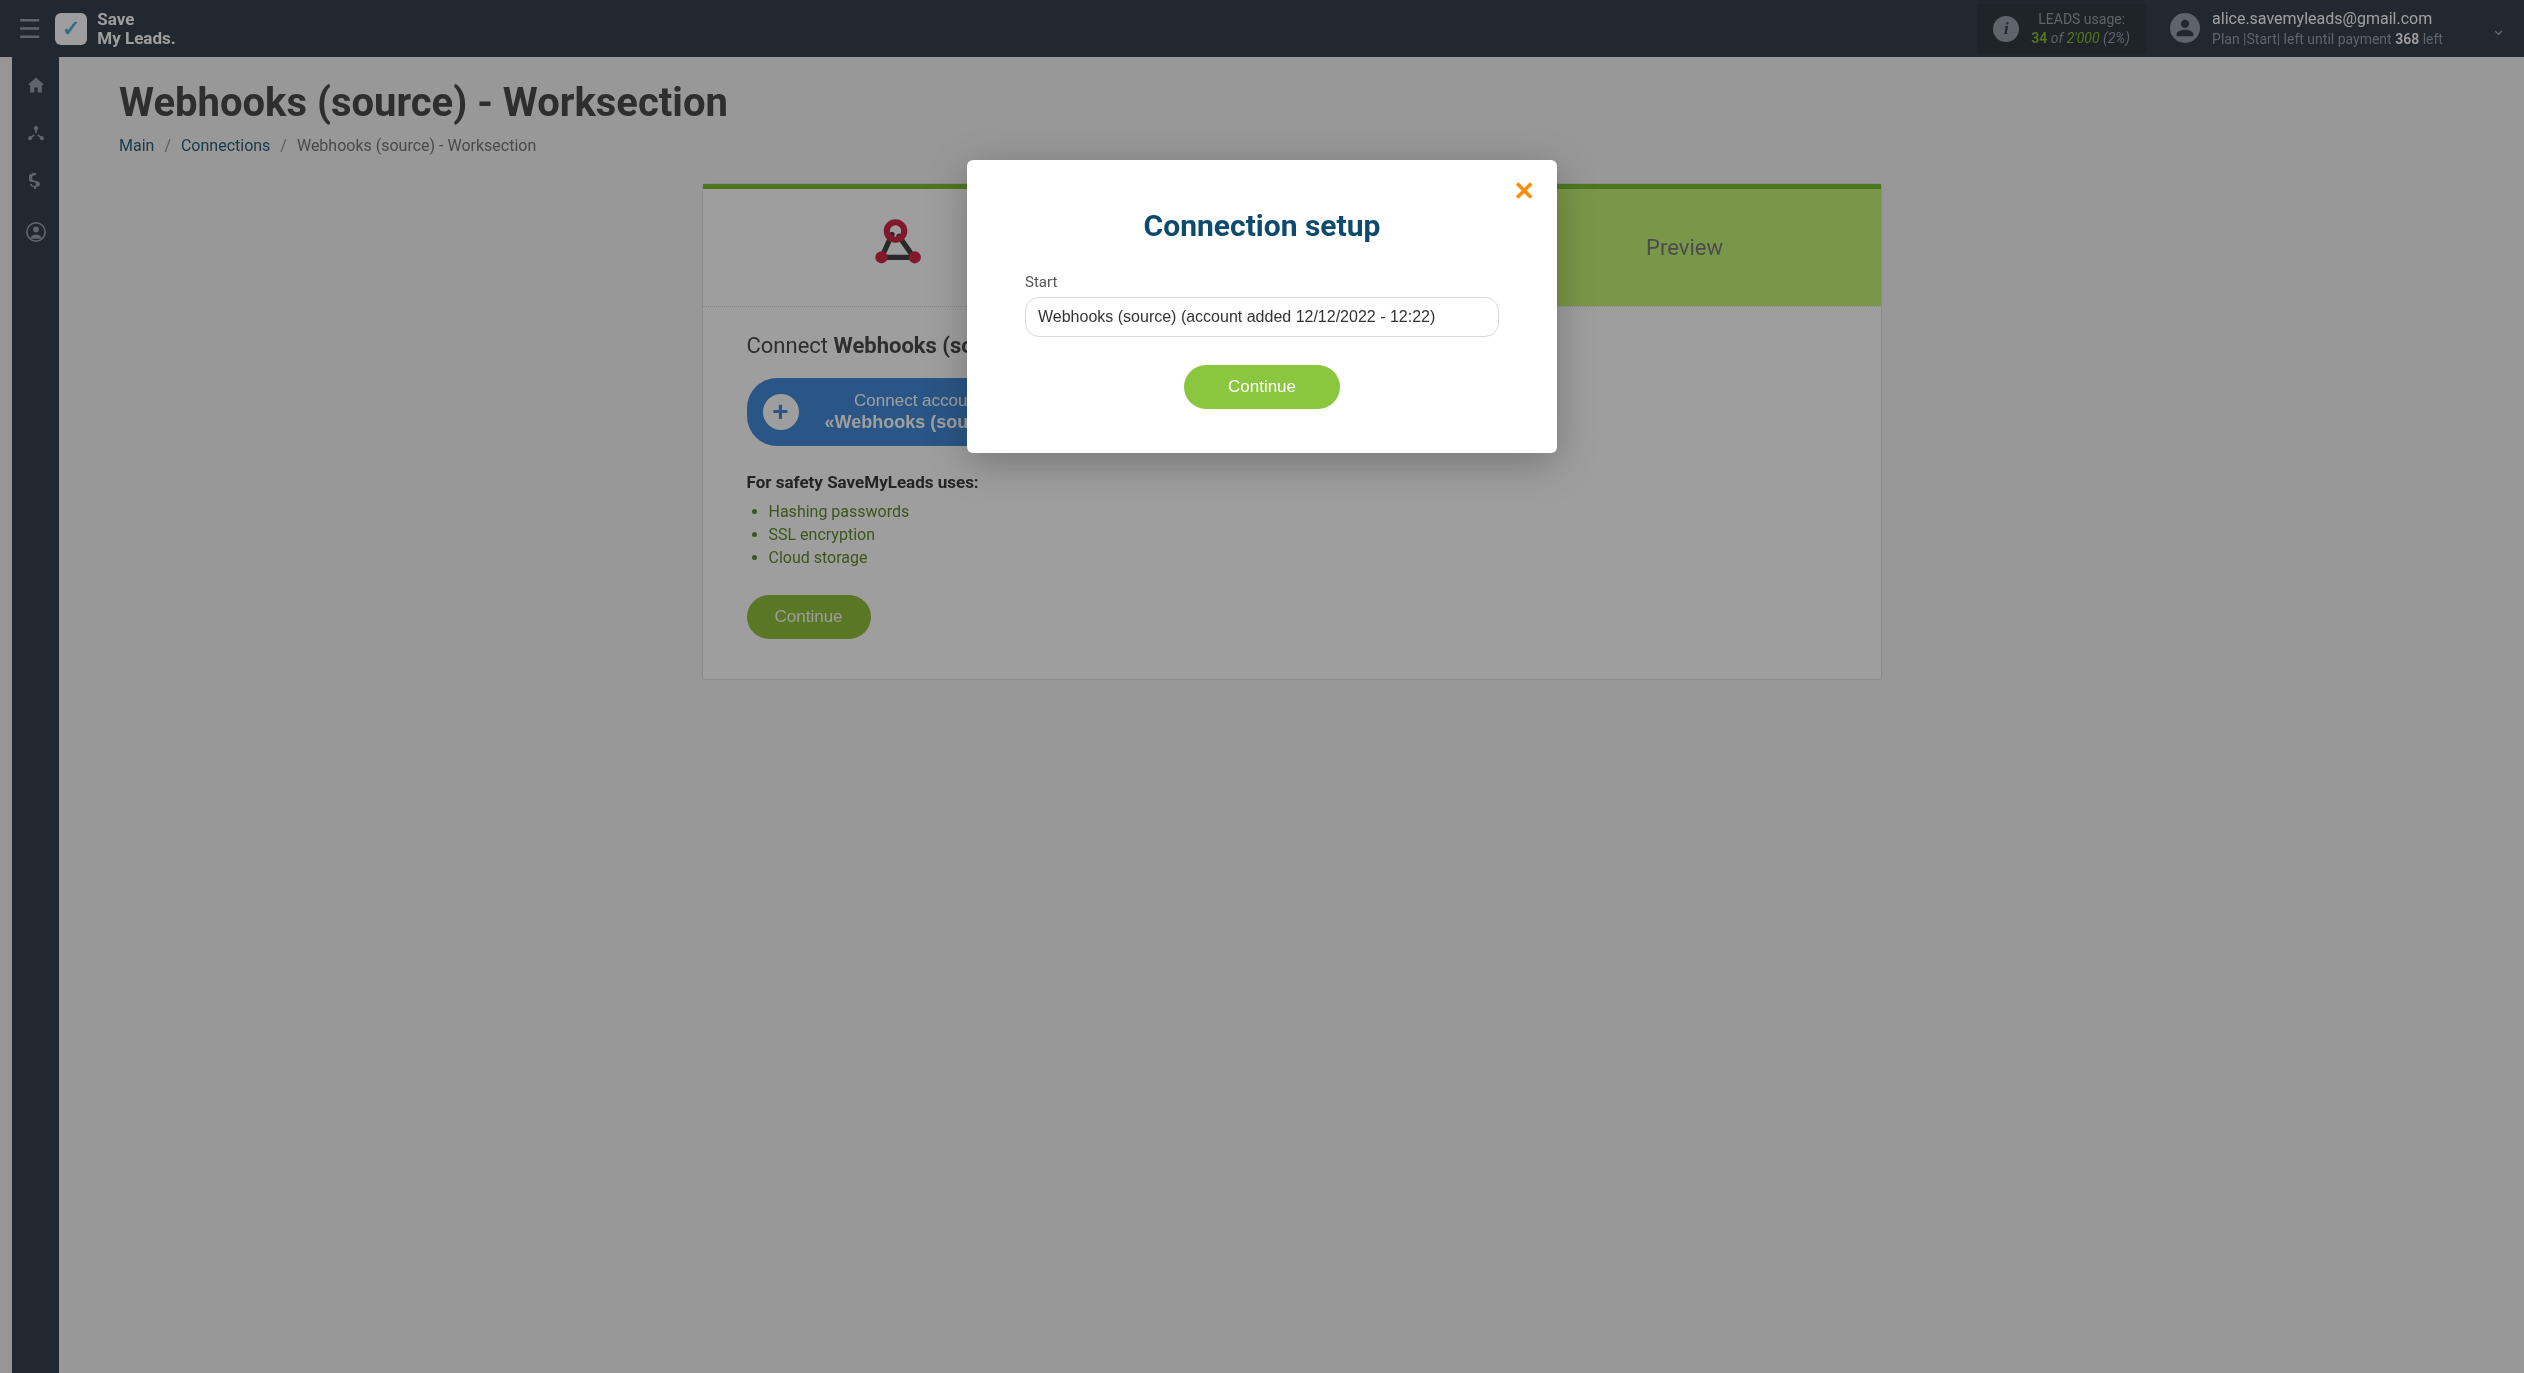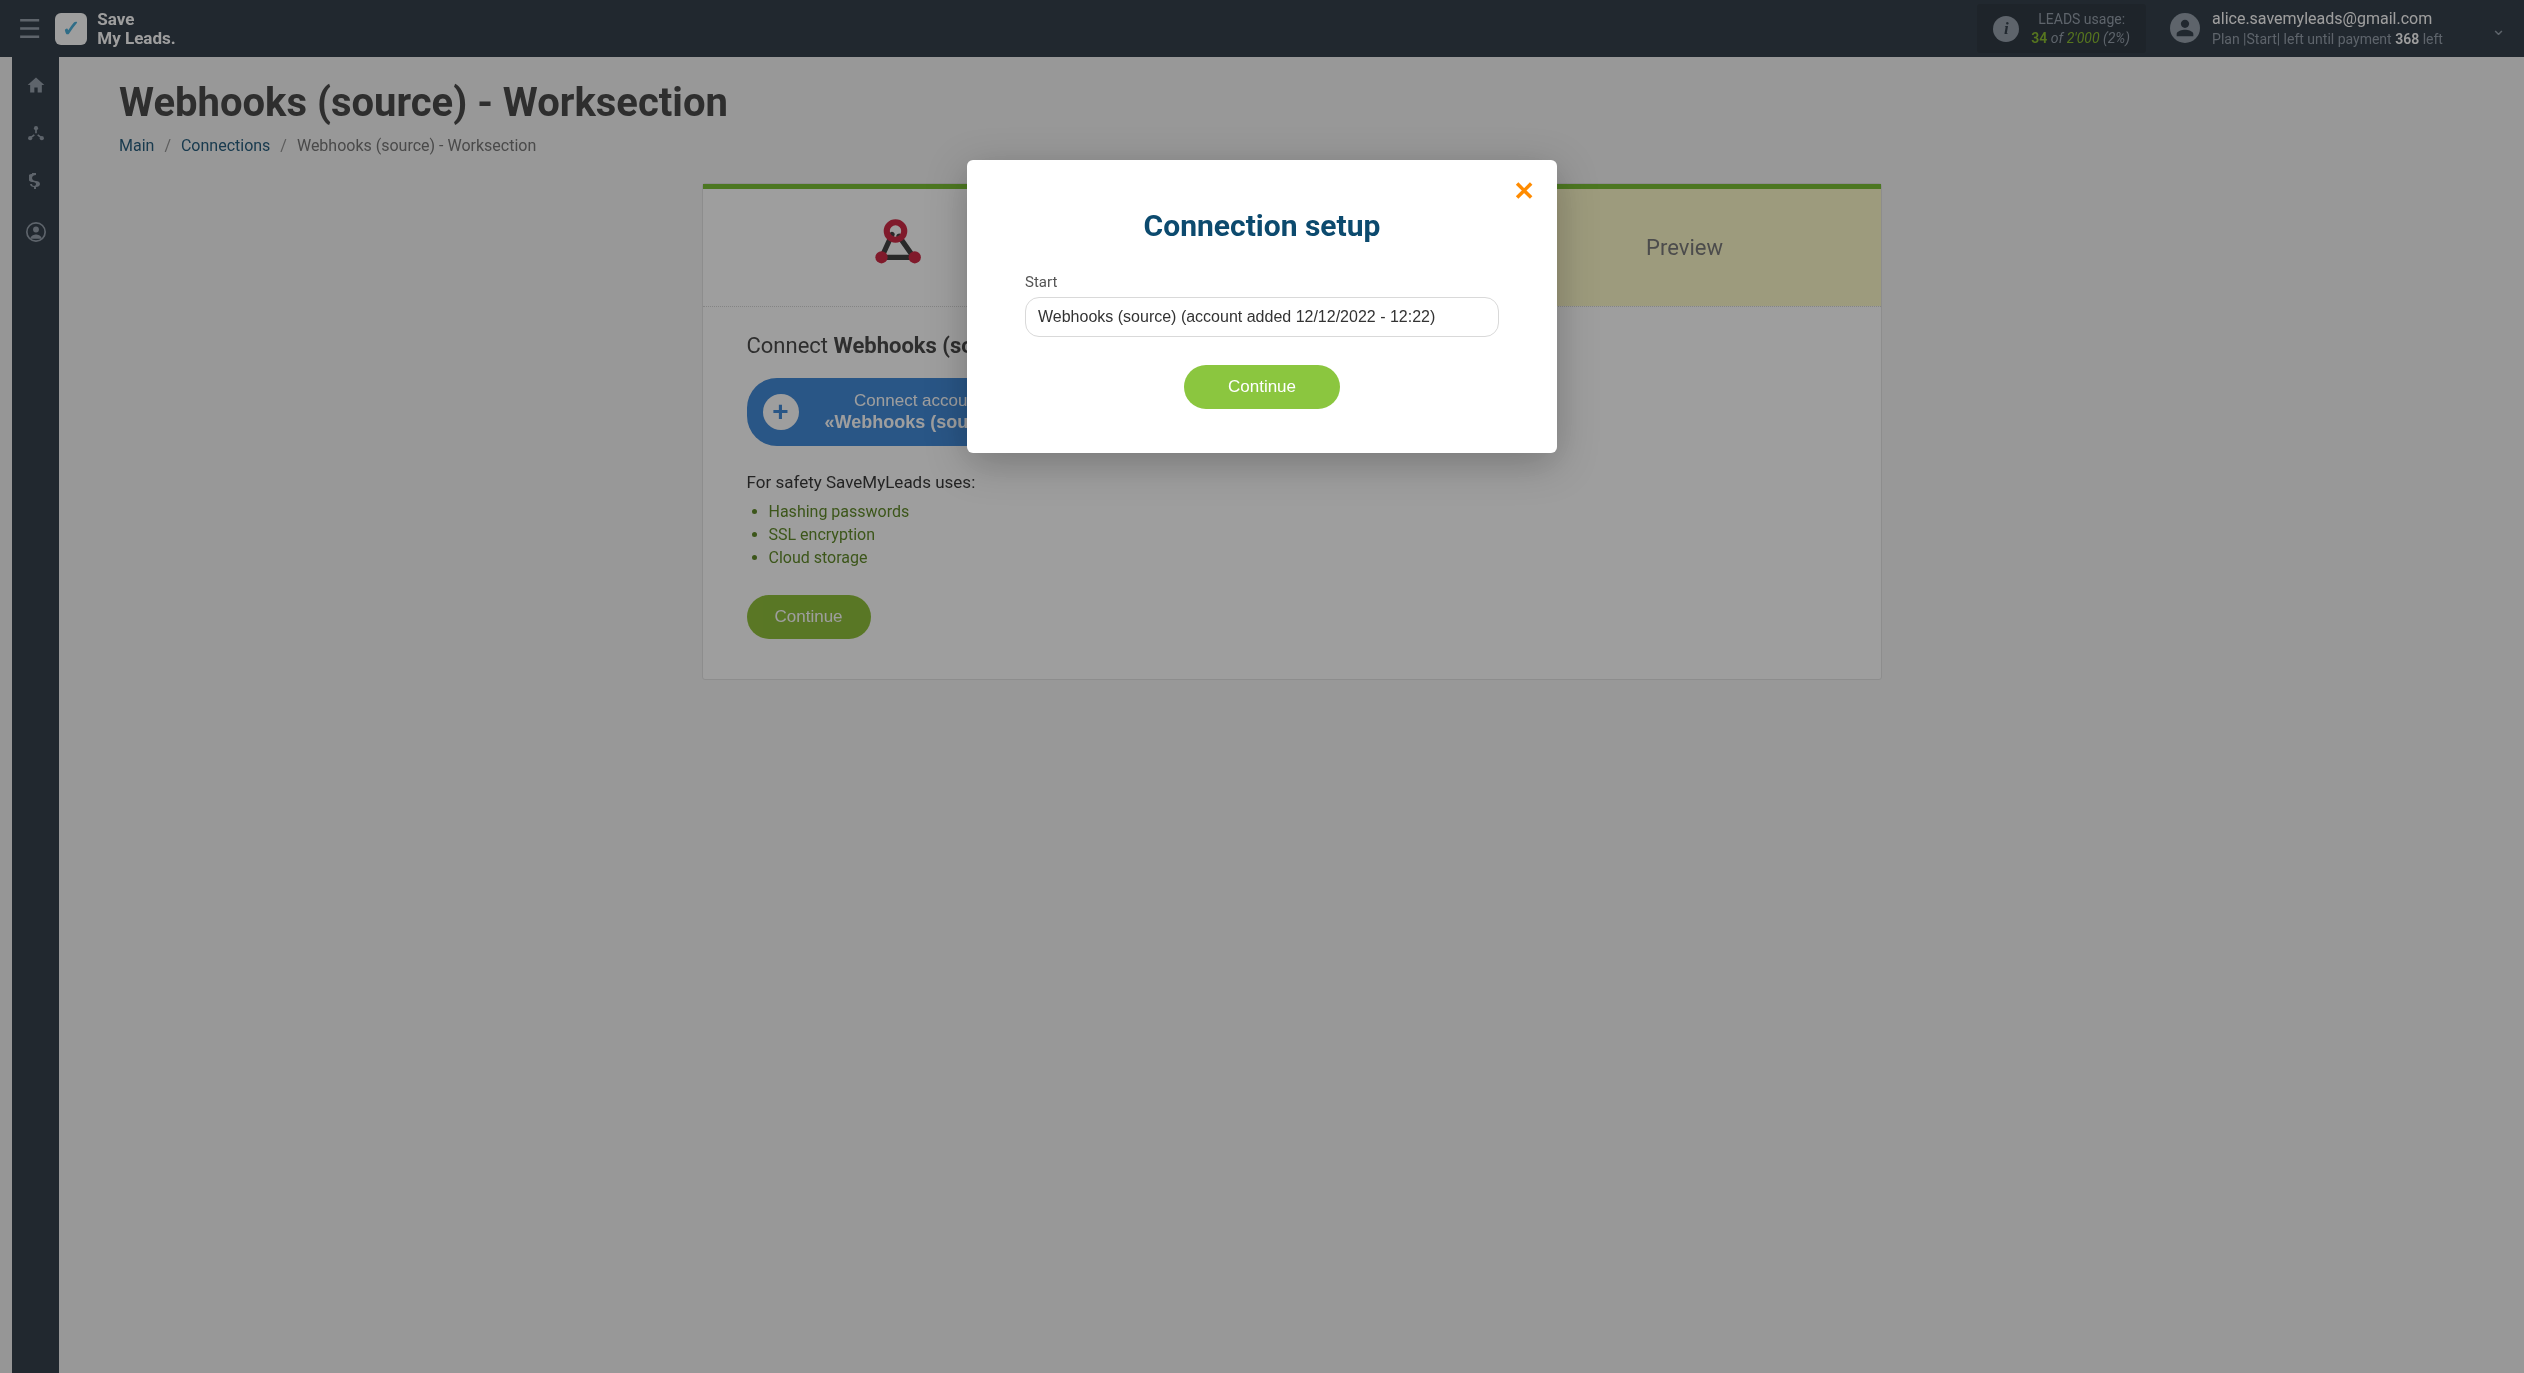--- a/index.html
+++ b/index.html
@@ -42,31 +42,31 @@
 .breadcrumb { font-size:16px; color:#666; margin-bottom:28px; }
 .breadcrumb a { color:#0c4a6e; text-decoration:none; }
 .breadcrumb .sep { color:#888; margin:0 6px;}
 .breadcrumb .current { color:#666; }
 
 .card { background:#fff; border:1px solid #e0e0e0; border-radius:3px; max-width:1180px; margin:0 auto; }
 .card-top-line { height:5px; background:#6bb91c; }
 .card-tabs { display:flex; border-bottom:1px dotted #d0d0d0; }
 .tab { flex:1; display:flex; align-items:center; justify-content:center; padding:28px 10px; font-size:22px; color:#333; border-right:1px dotted #d0d0d0; cursor:pointer; }
 .tab:last-child { border-right:none; }
-.tab.inactive { background:#fef9c3; color:#6a6a6a;}
+.tab.inactive { background:#bef264; color:#6a6a6a;}
 .webhook-icon svg { }
 
 .card-body { padding: 26px 44px 40px; }
 .connect-heading { font-size:22px; color:#333; margin-bottom:20px; }
 .connect-heading .bold { font-weight:700; }
 .connect-btn { background:#2b7cd3; color:#fff; border:none; border-radius:30px; padding:12px 38px 12px 16px; display:flex; align-items:center; gap:26px; cursor:pointer; margin-bottom:26px; }
 .connect-plus { background:#fff; color:#2b7cd3; width:36px; height:36px; border-radius:50%; font-size:28px; font-weight:900; display:flex; align-items:center; justify-content:center; }
 .connect-labels { text-align:center; font-size:17px; line-height:1.25; }
 .connect-labels .b { font-weight:700; font-size:18px;}
-.safety-title { font-weight:400; font-size:17px; margin-bottom:8px; color:#222;}
+.safety-title { font-weight:700; font-size:17px; margin-bottom:8px; color:#222;}
 .safety-list { list-style:disc; padding-left:22px; font-size:16px; color:#4d7c0f; line-height:1.45; margin-bottom:26px;}
 .continue-btn { background:#7cb518; color:#fff; border:none; border-radius:24px; padding:12px 28px; font-size:17px; cursor:pointer; opacity:0.95;}
 
 
 .overlay { position:fixed; inset:0; background:rgba(40,40,40,0.45); display:flex; align-items:flex-start; justify-content:center; padding-top:160px; }
 .modal { background:#fff; border-radius:6px; width:590px; padding:30px 58px 44px; position:relative; box-shadow:0 10px 40px rgba(0,0,0,0.25); }
 .modal-close { position:absolute; top:16px; right:22px; color:#ff8b00; font-size:26px; font-weight:900; cursor:pointer; }
 .modal-title { color:#0c4a6e; text-align:center; font-size:30px; font-weight:700; margin:18px 0 30px; }
 .field-label { font-size:15px; color:#555; margin-bottom:6px; display:block;}
 .field-input { width:100%; border:1px solid #d9d9d9; border-radius:14px; padding:10px 12px; font-size:16px; color:#333; }

